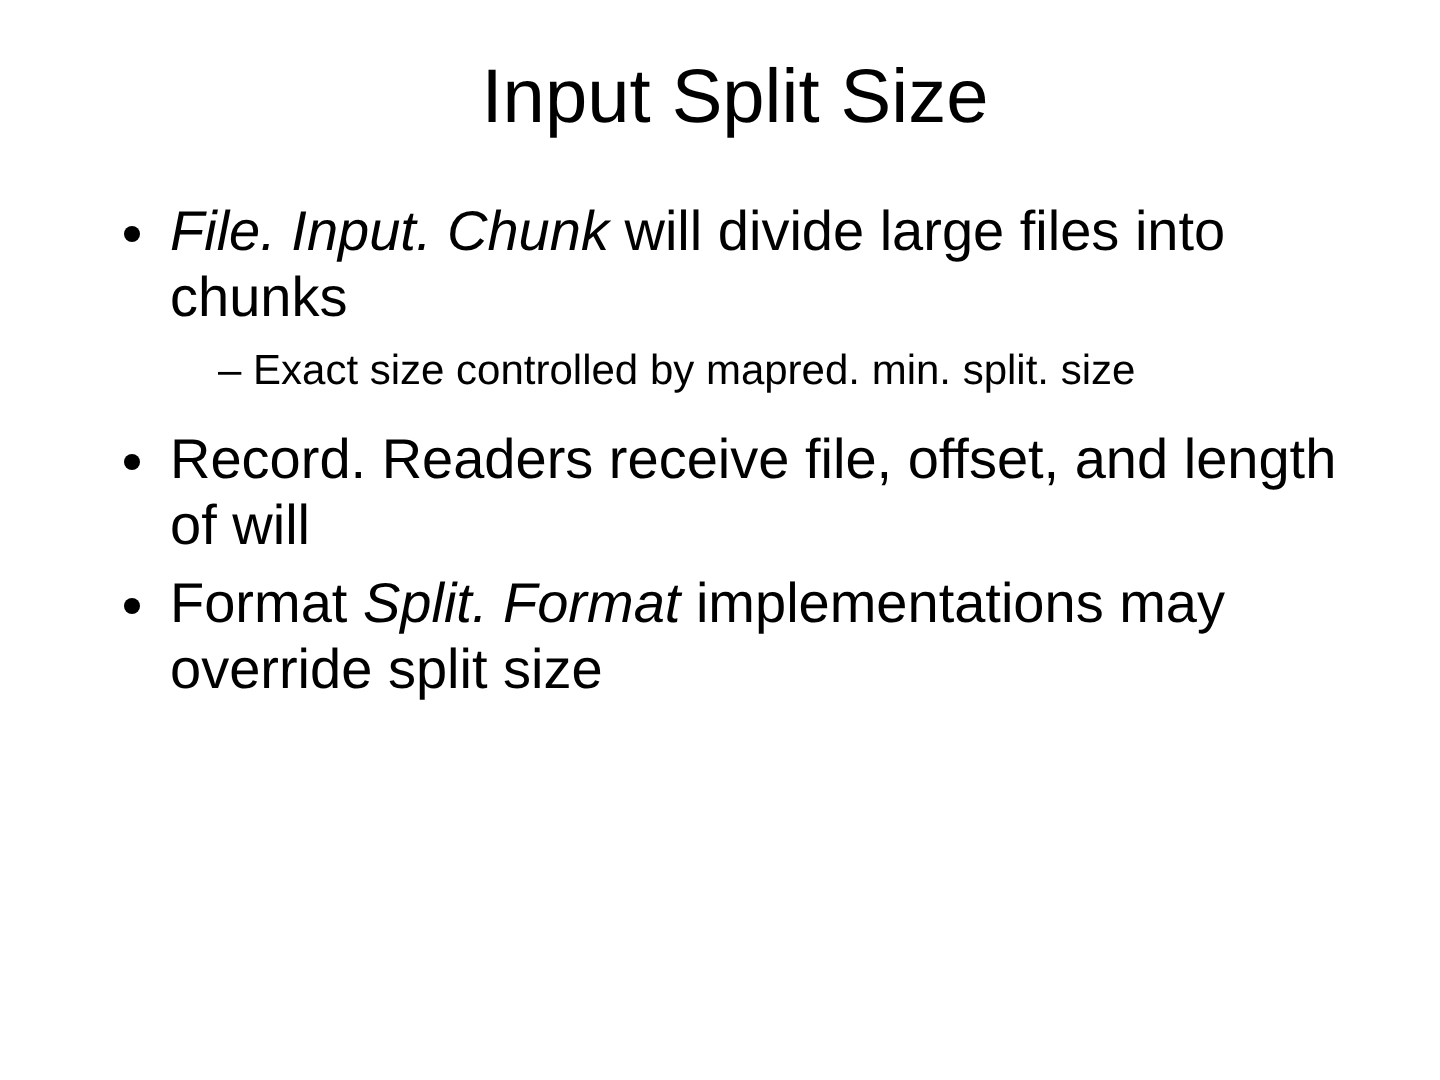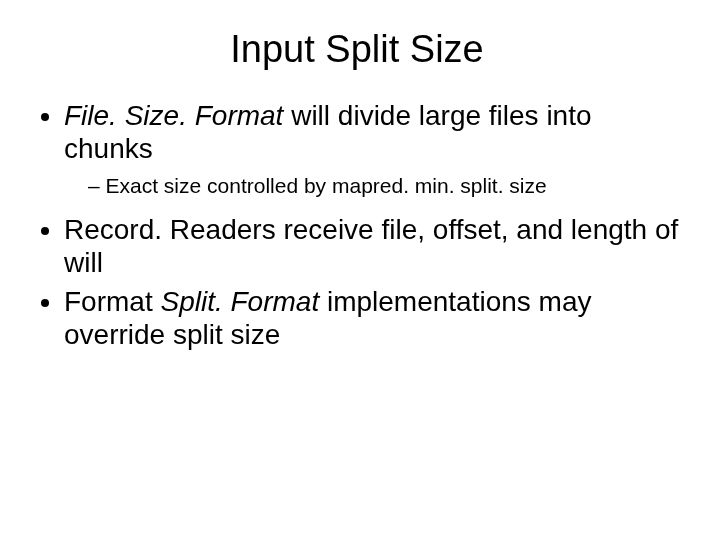--- a/index.html
+++ b/index.html
@@ -8,21 +8,21 @@
     width: 720px;
     height: 540px;
     background: #ffffff;
     font-family: Arial, Helvetica, sans-serif;
     color: #000000;
   }
   .slide {
     box-sizing: border-box;
     width: 720px;
     height: 540px;
-    padding: 24px 40px 20px 34px;
+    padding: 24px 40px 20px 55px;
   }
   .title {
     text-align: center;
     font-size: 38px;
     font-weight: 400;
     margin: 4px 0 28px 0;
   }
   ul.level1 {
     list-style: disc;
     padding-left: 30px;
@@ -50,21 +50,21 @@
   }
 </style>
 </head>
 <body>
 
 <div class="slide">
   <h1 class="title">Input Split Size</h1>
 
   <ul class="level1">
     <li>
-      <span class="ital">File. Size. Format</span><span> will divide large files into chunks</span>
+      <span class="ital">File. Input. Chunk</span><span> will divide large files into chunks</span>
       <ul class="level2">
         <li>Exact size controlled by mapred. min. split. size</li>
       </ul>
     </li>
     <li>Record. Readers receive file, offset, and length of will</li>
     <li>
       <span>Format </span><span class="ital">Split. Format</span><span> implementations may override split size</span>
     </li>
   </ul>
 </div>

